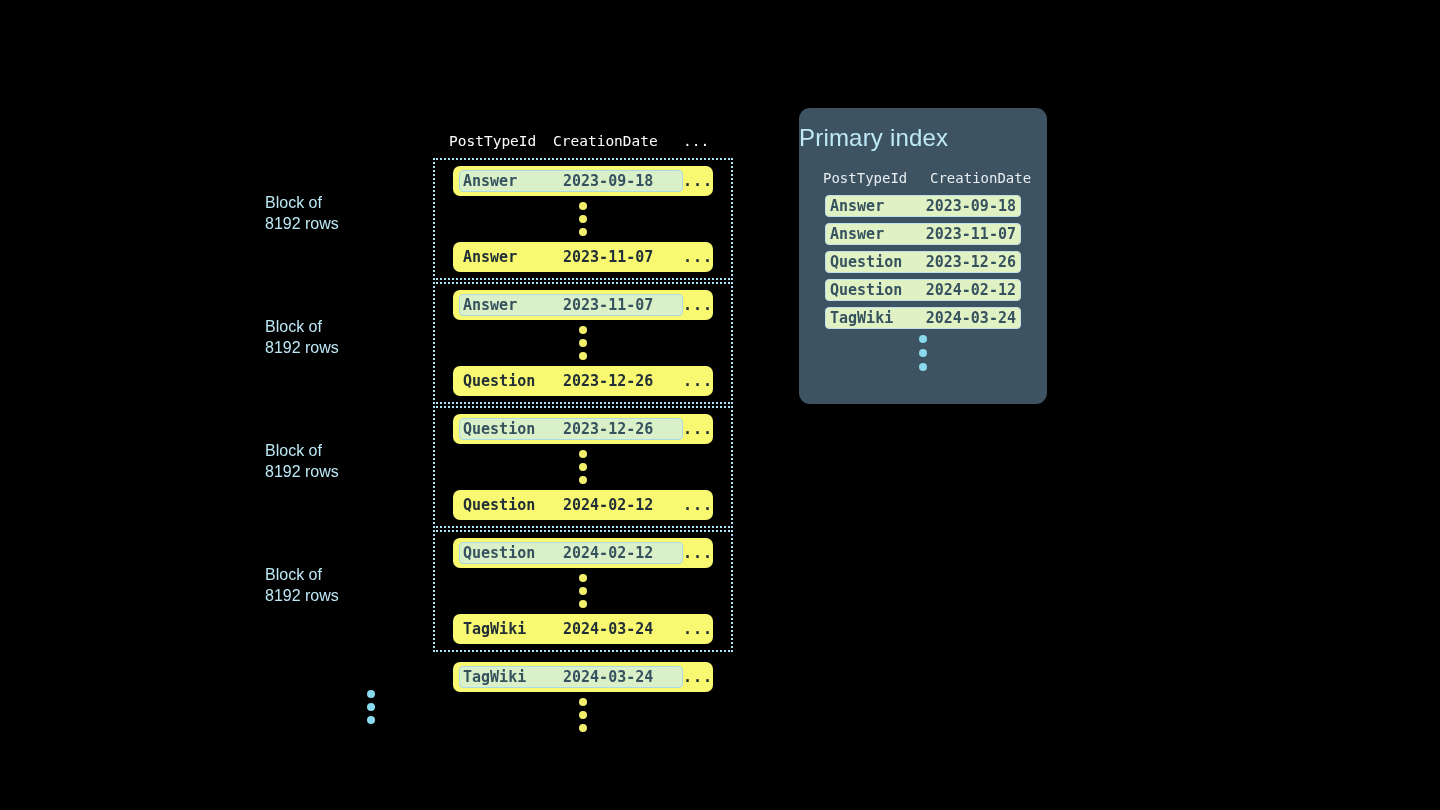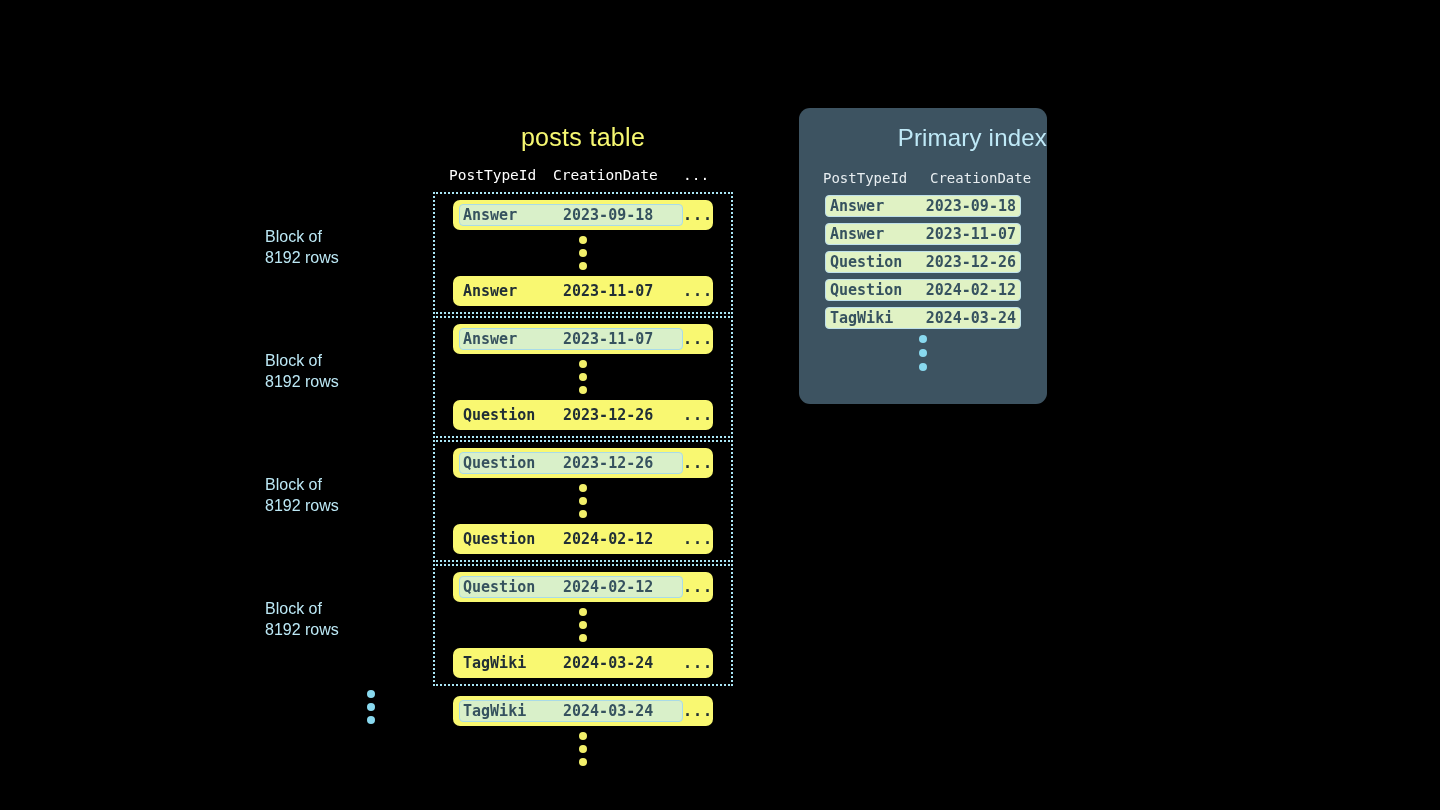--- a/index.html
+++ b/index.html
@@ -153,21 +153,21 @@
     width: 248px;
     height: 296px;
     background: #3d5361;
     border-radius: 11px;
     box-sizing: border-box;
   }
   .pi-title {
     color: #bfe9f7;
     font-family: "Liberation Sans", sans-serif;
     font-size: 24px;
-    text-align: right;
+    text-align: left;
     margin-top: 16px;
     letter-spacing: 0.2px;
   }
   .pi-headers {
     display: flex;
     color: #e8eef1;
     font-family: "DejaVu Sans Mono", monospace;
     font-size: 14px;
     margin-top: 18px;
     padding-left: 24px;
@@ -216,21 +216,20 @@
     height: 8px;
     border-radius: 50%;
     background: #89d9ef;
   }
 </style>
 </head>
 <body>
 
 <div id="posts-table-group">
 
-  <div class="table-title">posts table</div>
 
   <div class="col-headers">
     <span class="ch-type">PostTypeId</span>
     <span class="ch-date">CreationDate</span>
     <span class="ch-more">...</span>
   </div>
 
   <div class="blocks-wrap">
 
     <div class="block">

